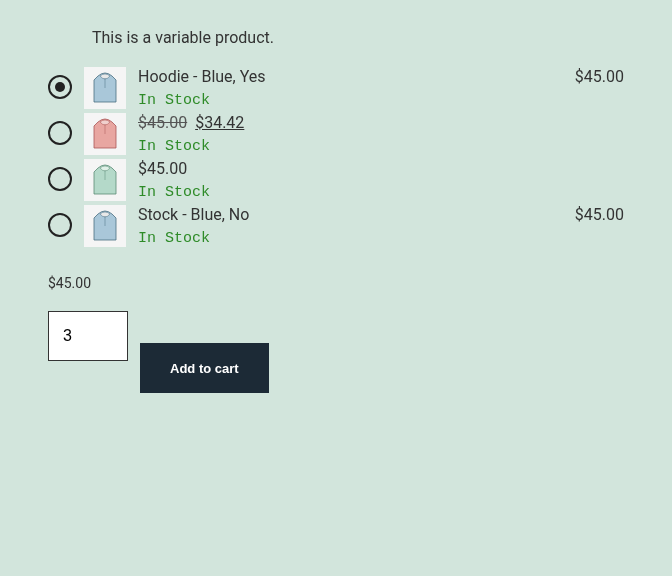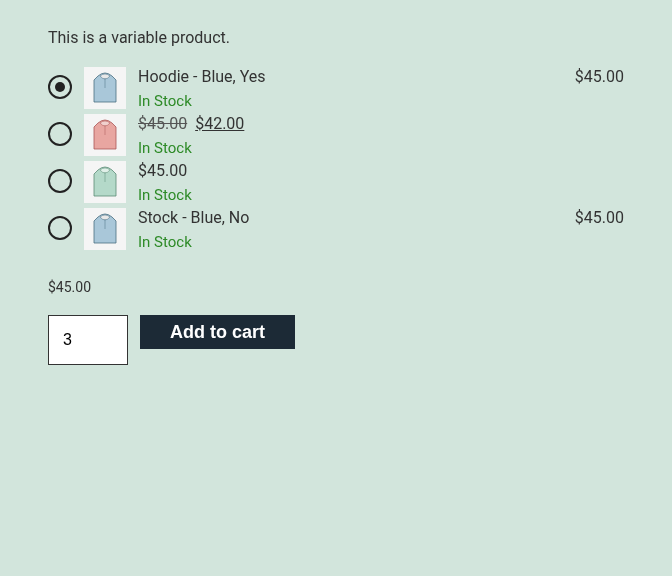--- a/index.html
+++ b/index.html
@@ -11,20 +11,21 @@
       height: 576px;
       color: #2c2c2c;
     }
     .container {
       padding: 28px 48px;
     }
     .intro {
       font-size: 16px;
       color: #333;
       margin-bottom: 20px;
+      margin-left: 44px;
     }
     .variant {
       display: flex;
       align-items: flex-start;
       margin-bottom: 4px;
     }
     .radio {
       width: 20px;
       height: 20px;
       border: 2px solid #222;
@@ -83,20 +84,21 @@
       color: #555;
       margin-right: 4px;
     }
     .variant-price .sale {
       text-decoration: underline;
     }
     .stock {
       color: #2e8b28;
       font-size: 15px;
       margin-top: 6px;
+      font-family: Liberation Mono, monospace;
     }
     .description {
       font-size: 16px;
       color: #333;
       line-height: 1.75;
       margin: 8px 0 12px 0;
     }
     .footer-price {
       font-size: 14px;
       color: #333;
@@ -114,25 +116,26 @@
       border: 1px solid #333;
       background: #fff;
       font-size: 16px;
       padding: 0 14px;
       box-sizing: border-box;
     }
     .add-btn {
       background: #1c2a36;
       color: #fff;
       border: none;
-      font-size: 18px;
+      font-size: 13px;
       font-weight: 600;
       padding: 0 30px;
-      height: 34px;
+      height: 50px;
       cursor: pointer;
+      margin-top: 32px;
     }
   </style>
 </head>
 <body>
 
 <div class="container">
   <div class="intro">This is a variable product.</div>
 
   <div class="variant">
     <div class="radio selected"></div>
@@ -159,21 +162,21 @@
       <svg viewBox="0 0 30 36">
         <path d="M8 6 Q15 0 22 6 L26 10 L26 32 L4 32 L4 10 Z" fill="#e8a6a1" stroke="#a55" stroke-width="0.8"></path>
         <path d="M10 6 Q15 2 20 6 Q15 12 10 6" fill="#f0d0cd" stroke="#a55" stroke-width="0.5"></path>
         <line x1="15" y1="8" x2="15" y2="18" stroke="#a55" stroke-width="0.5"></line>
       </svg>
     </div>
     <div class="variant-body">
       <div class="variant-top">
         <span class="variant-price">
           <span class="old">$45.00</span>
-          <span class="sale">$42.00</span>
+          <span class="sale">$34.42</span>
         </span>
       </div>
       <div class="stock">In Stock</div>
     </div>
   </div>
 
   <div class="variant">
     <div class="radio"></div>
     <div class="thumb">
       <svg viewBox="0 0 30 36">

